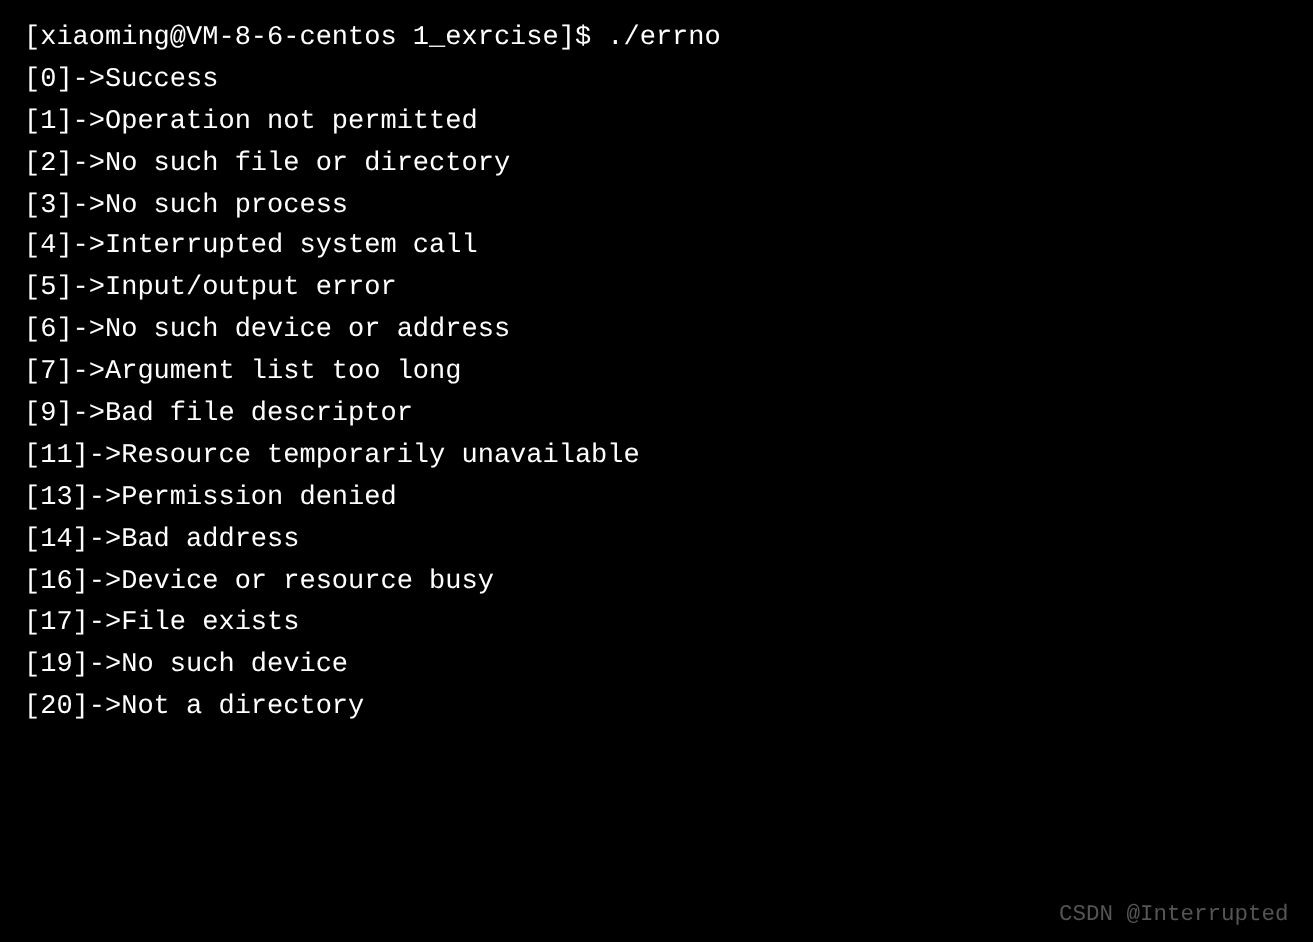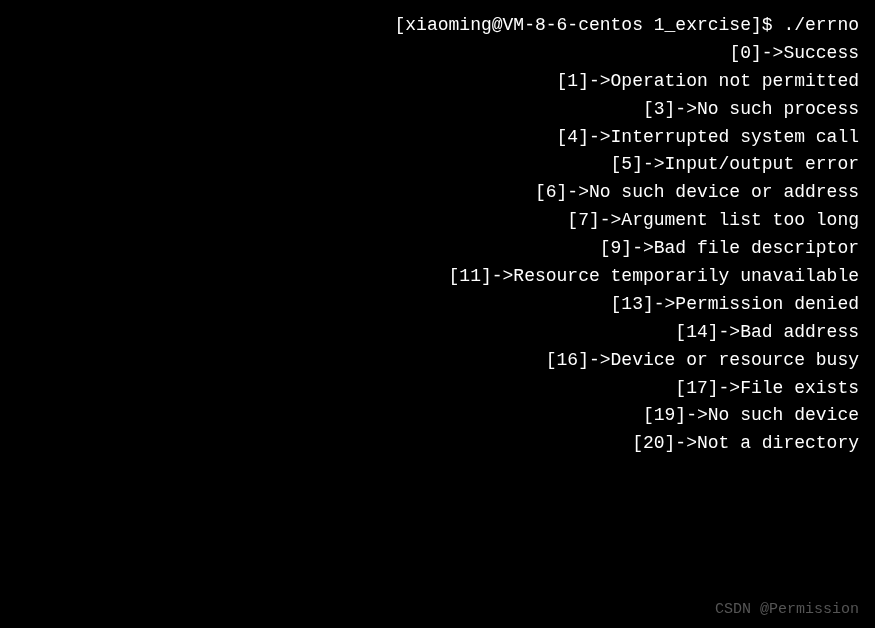--- a/index.html
+++ b/index.html
@@ -1,19 +1,18 @@
 <!DOCTYPE html>
 <html><head>
   <meta charset="utf-8">
   <style>
     * {
       margin: 0;
       padding: 0;
       box-sizing: border-box;
-      text-align: right;
     }
 
     body {
       background-color: #000000;
       width: 875px;
       height: 628px;
       overflow: hidden;
       font-family: 'Courier New', Courier, monospace;
       font-size: 18px;
       color: #ffffff;
@@ -40,29 +39,30 @@
     }
   </style>
 </head>
 <body>
 
 <div>
   <div class="terminal-line prompt-line">[xiaoming@VM-8-6-centos 1_exrcise]$ ./errno</div>
   <div id="output-lines">
       <div class="terminal-line">[0]-&gt;Success</div>
       <div class="terminal-line">[1]-&gt;Operation not permitted</div>
+      <div class="terminal-line">[2]-&gt;No such file or directory</div>
       <div class="terminal-line">[3]-&gt;No such process</div>
       <div class="terminal-line">[4]-&gt;Interrupted system call</div>
       <div class="terminal-line">[5]-&gt;Input/output error</div>
       <div class="terminal-line">[6]-&gt;No such device or address</div>
       <div class="terminal-line">[7]-&gt;Argument list too long</div>
       <div class="terminal-line">[9]-&gt;Bad file descriptor</div>
       <div class="terminal-line">[11]-&gt;Resource temporarily unavailable</div>
       <div class="terminal-line">[13]-&gt;Permission denied</div>
       <div class="terminal-line">[14]-&gt;Bad address</div>
       <div class="terminal-line">[16]-&gt;Device or resource busy</div>
       <div class="terminal-line">[17]-&gt;File exists</div>
       <div class="terminal-line">[19]-&gt;No such device</div>
       <div class="terminal-line">[20]-&gt;Not a directory</div>
     </div>
 </div>
 
-<div class="watermark">CSDN @Permission</div>
+<div class="watermark">CSDN @Interrupted</div>
 
 </body></html>

